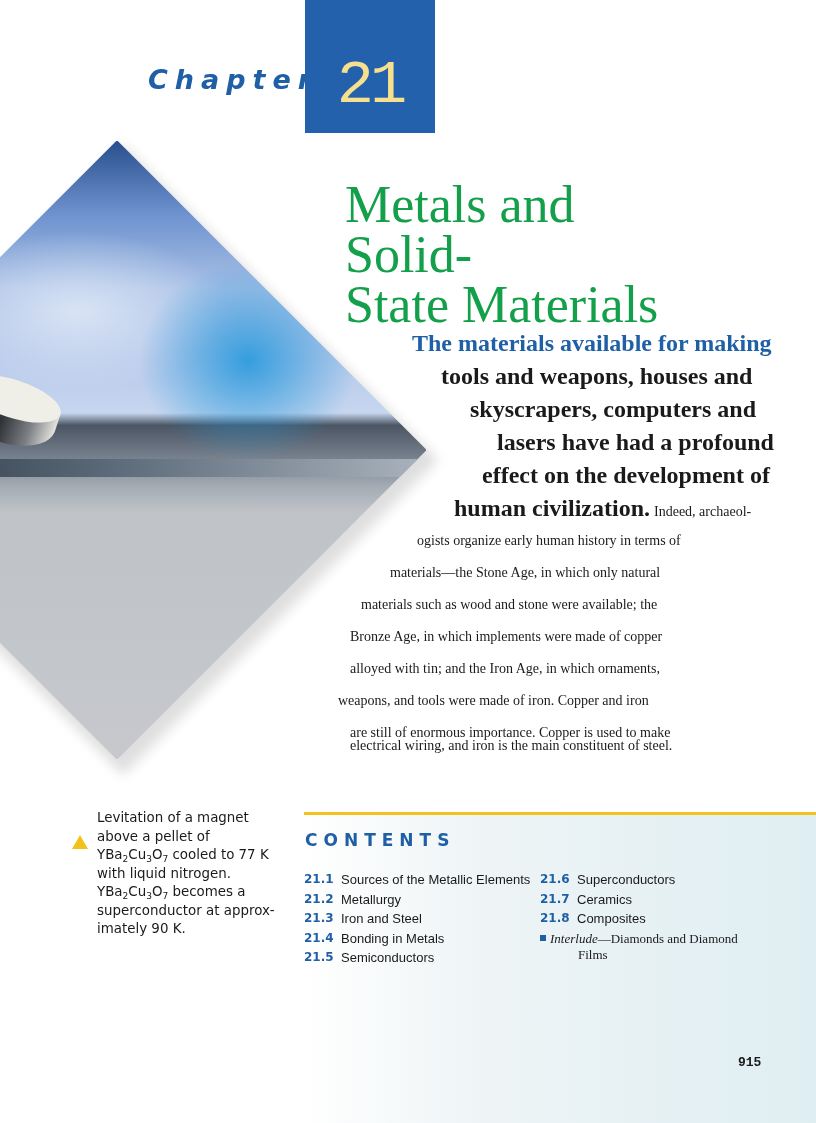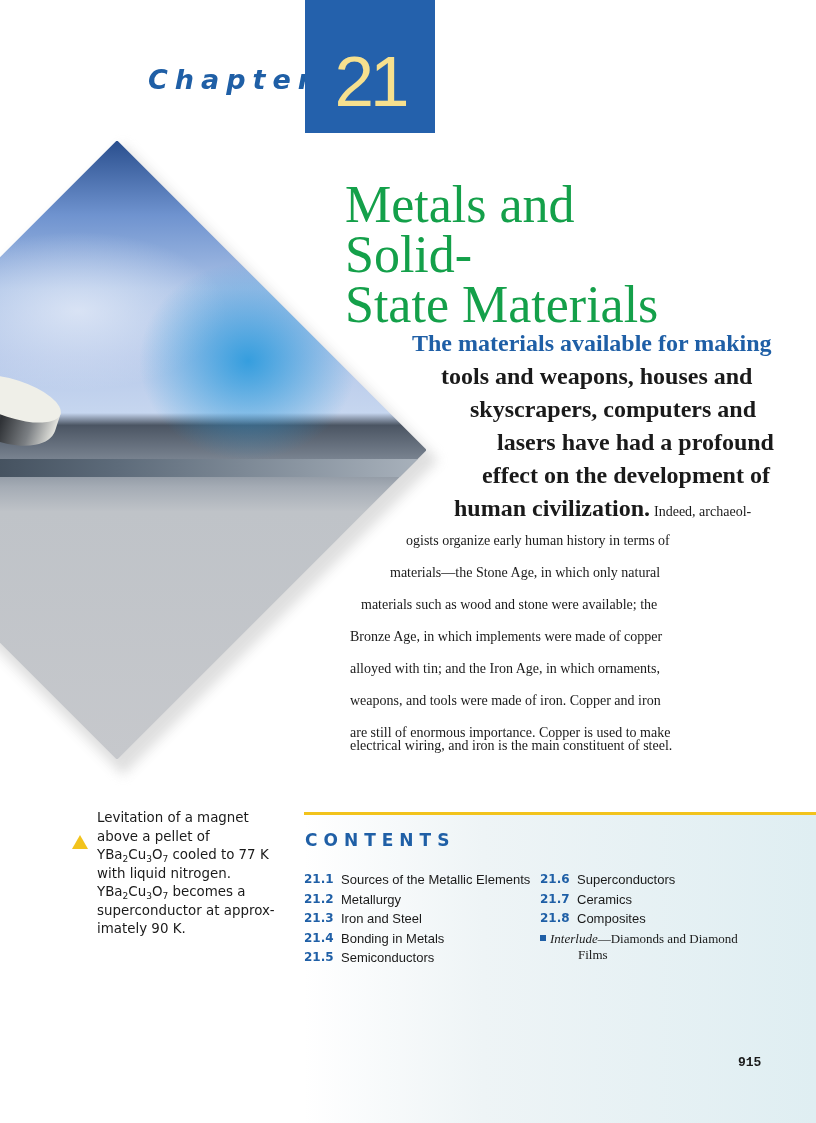--- a/index.html
+++ b/index.html
@@ -17,22 +17,22 @@
     font-family: "DejaVu Sans", sans-serif;
     font-style: italic; font-weight: bold;
     font-size: 27px; letter-spacing: 7px; color: #1f5fa6;
   }
   .chapter-box {
     left: 305px; top: 0; width: 130px; height: 133px;
     background: #2461ac;
     display: flex; align-items: flex-end; justify-content: center;
   }
   .chapter-num {
-    font-family: Liberation Sans, sans-serif;
-    font-size: 71px; line-height: 1; color: #f6e08e; letter-spacing: -4px;
+    font-family: Liberation Mono, monospace;
+    font-size: 62px; line-height: 1; color: #f6e08e; letter-spacing: -4px;
     margin-bottom: 16px;
   }
 
   
   .diamond-wrap { left: 0; top: 0; width: 816px; height: 1123px; pointer-events: none; }
   .diamond-shadow {
     position: absolute; left: -100px; top: 237px; width: 446px; height: 446px;
     transform: rotate(45deg); transform-origin: center;
     background: #c9c9c9; filter: blur(6px); opacity: .6;
   }
@@ -167,26 +167,26 @@
 <div class="abs intro">
   <div class="line lead lead-blue" style="left:82px; top:0;">The materials available for making</div>
   <div class="line lead" style="left:111px; top:33px;">tools and weapons, houses and</div>
   <div class="line lead" style="left:140px; top:66px;">skyscrapers, computers and</div>
   <div class="line lead" style="left:167px; top:99px;">lasers have had a profound</div>
   <div class="line lead" style="left:152px; top:132px;">effect on the development of</div>
   <div class="line" style="left:124px; top:165px;">
     <span class="lead">human civilization.</span>
     <span class="body-text">Indeed, archaeol-</span>
   </div>
-  <div class="line body-text" style="left:76px; top:203px;">ogists organize early human history in terms of</div>
+  <div class="line body-text" style="left:87px; top:203px;">ogists organize early human history in terms of</div>
   <div class="line body-text" style="left:60px; top:235px;">materials—the Stone Age, in which only natural</div>
   <div class="line body-text" style="left:31px; top:267px;">materials such as wood and stone were available; the</div>
   <div class="line body-text" style="left:20px; top:299px;">Bronze Age, in which implements were made of copper</div>
   <div class="line body-text" style="left:20px; top:331px;">alloyed with tin; and the Iron Age, in which ornaments,</div>
-  <div class="line body-text" style="left:20px; top:363px;">weapons, and tools were made of iron. Copper and iron</div>
+  <div class="line body-text" style="left:8px; top:363px;">weapons, and tools were made of iron. Copper and iron</div>
   <div class="line body-text" style="left:20px; top:395px;">are still of enormous importance. Copper is used to make</div>
   <div class="line body-text" style="left:20px; top:408px;">electrical wiring, and iron is the main constituent of steel.</div>
 </div>
 
 <div class="abs contents-bg"></div>
 <div class="abs rule"></div>
 <div class="abs contents-title">CONTENTS</div>
 
 <div class="toc-col" style="left:304px;">
   <div class="toc-item">

